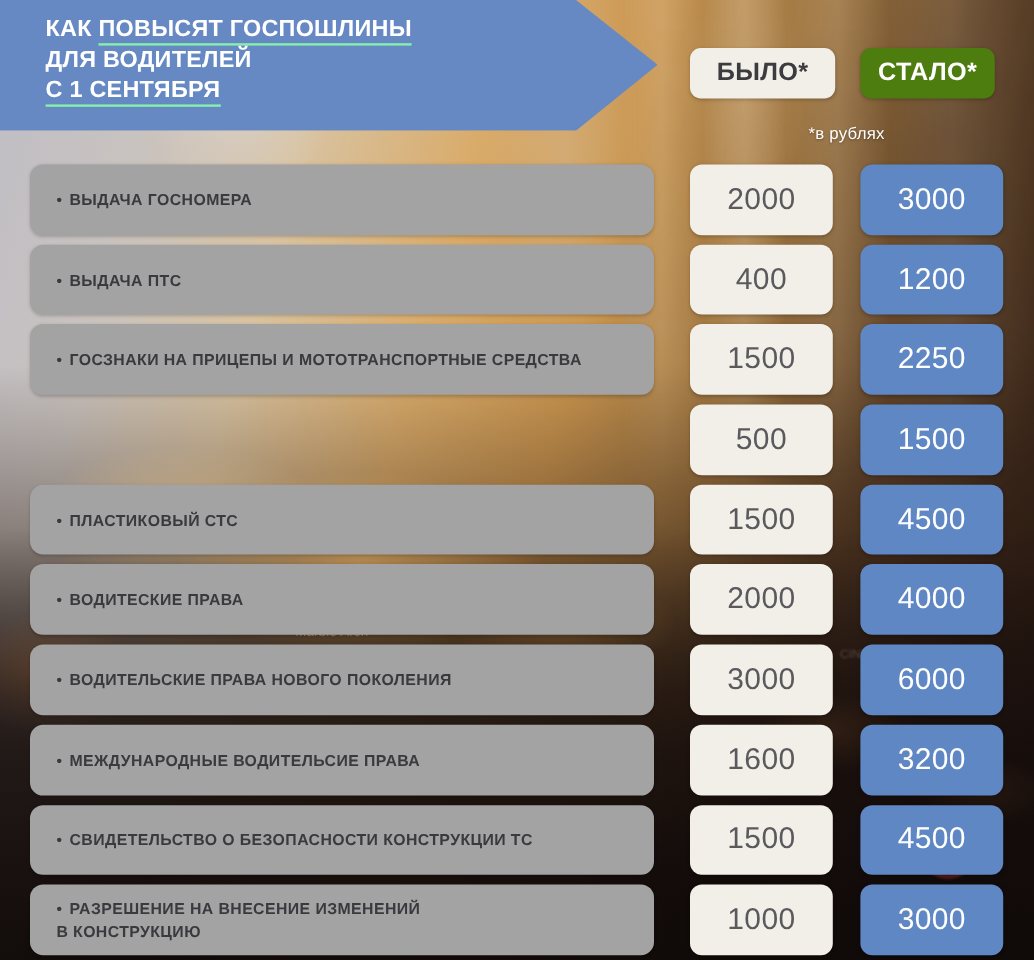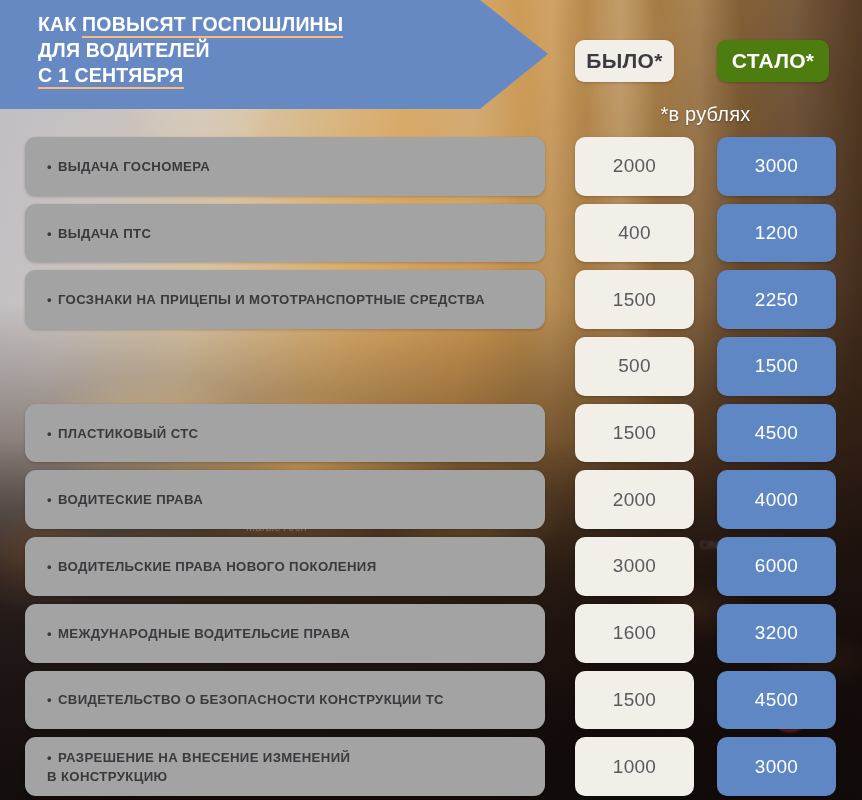--- a/index.html
+++ b/index.html
@@ -136,58 +136,58 @@
   }
   .title-line {
     color: #ffffff;
     font-size: 19.5px;
     font-weight: bold;
     line-height: 25.5px;
     letter-spacing: 0.2px;
     white-space: nowrap;
   }
   .u {
-    border-bottom: 2px solid #fdba74;
+    border-bottom: 2px solid #86efac;
     padding-bottom: 1px;
   }
 
   
   .col-head {
     position: absolute;
     top: 40px;
     height: 42px;
     border-radius: 9px;
     display: flex;
     align-items: center;
     justify-content: center;
     font-size: 21px;
     font-weight: bold;
     letter-spacing: 0.3px;
     box-shadow: 0 1px 3px rgba(0,0,0,0.22);
   }
   .col-head.was {
     left: 575px;
-    width: 99px;
+    width: 121px;
     background: #f2efe9;
     color: #3c3c40;
   }
   .col-head.now {
     left: 717px;
     width: 112px;
     background: #4d7c0f;
     color: #ffffff;
   }
   .units-note {
     position: absolute;
     left: 575px;
     top: 103px;
     width: 261px;
     text-align: center;
     color: #ffffff;
-    font-size: 20px;
+    font-size: 14px;
     letter-spacing: 0.2px;
     text-shadow: 0 1px 2px rgba(0,0,0,0.35);
   }
 
   
   .rows {
     position: absolute;
     left: 0;
     top: 133px;
     width: 862px;
@@ -228,21 +228,21 @@
   }
 
   .cell {
     position: absolute;
     top: 4px;
     bottom: 4px;
     border-radius: 10px;
     display: flex;
     align-items: center;
     justify-content: center;
-    font-size: 19px;
+    font-size: 25px;
     letter-spacing: 0.3px;
     box-shadow: 0 1px 3px rgba(0,0,0,0.22);
   }
   .cell.was {
     left: 575px;
     width: 119px;
     background: #f2efe9;
     color: #5a5a5e;
   }
   .cell.now {

